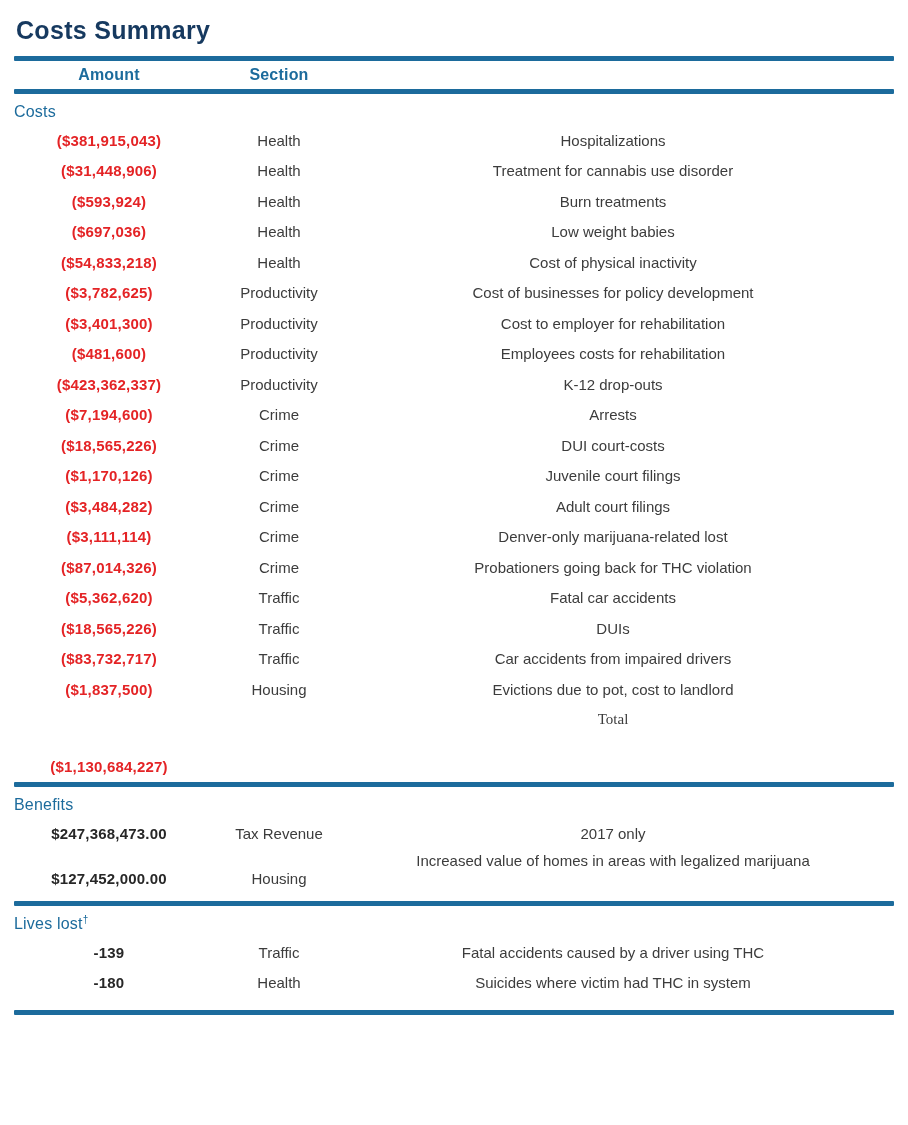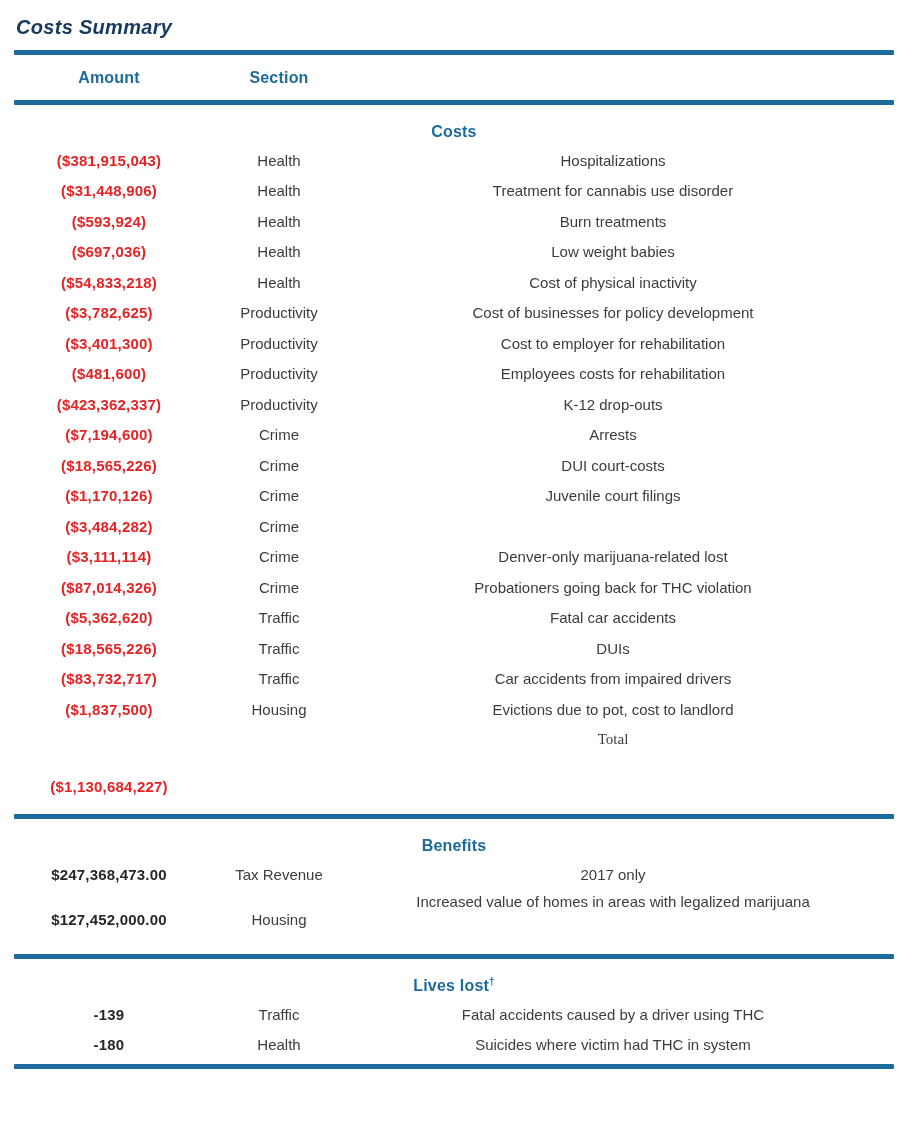--- a/index.html
+++ b/index.html
@@ -10,54 +10,53 @@
     --ink-bold:#272727;
   }
   *{box-sizing:border-box;}
   html,body{margin:0;padding:0;}
   body{
     width:908px;height:1125px;overflow:hidden;background:#ffffff;
     font-family:"Liberation Sans", sans-serif;
   }
   .page{padding:12px 14px 0 14px;}
   .title{
-    color:var(--navy);font-size:20px;font-weight:bold;letter-spacing:.3px;
+    color:var(--navy);font-size:25px;font-weight:bold;letter-spacing:.3px;
     margin:4px 0 11px 2px;
-    font-style:italic;
   }
   .rule{height:5px;background:var(--teal);border-radius:1px;}
   .grid-row{display:grid;grid-template-columns:190px 150px 1fr;}
-  .header-row{height:45px;align-items:center;}
+  .header-row{height:28px;align-items:center;}
   .header-cell{
     text-align:center;color:var(--teal);font-weight:bold;font-size:16px;letter-spacing:.2px;
   }
   .header-cell.notes{padding-right:22px;}
   .section-title-wrap{
-    text-align:center;padding:8px 0 4px 0;color:var(--teal);
-    font-weight:bold;font-size:16px;letter-spacing:.2px;margin-top:9px;
+    padding:8px 0 4px 0;color:var(--teal);
+    font-weight:normal;font-size:16px;letter-spacing:.2px;
   }
   .section-title-sup{font-size:10px;vertical-align:super;}
   .row{min-height:30.5px;align-items:center;font-size:15px;color:var(--ink);}
   .cell{text-align:center;line-height:1.15;}
   .cell-amount{font-weight:bold;color:var(--ink-bold);letter-spacing:.2px;}
   .cell-note{padding-right:22px;}
   
   [data-name="section-costs"] .cell-amount{color:var(--red);}
   
   .row.tall{min-height:46px;}
   .row.tall .cell-note{align-self:start;padding-top:3px;}
   .row.tall .cell-amount,.row.tall .cell-section{align-self:end;padding-bottom:7px;}
   
   .total-line1{height:25px;align-items:center;font-family:Liberation Serif, serif;}
   .total-line2{height:24px;align-items:center;margin-top:16px;}
   
-  [data-name="section-costs"] .section-rows{padding-bottom:12px;}
-  [data-name="section-benefits"] .section-rows{padding-bottom:18px;}
+  [data-name="section-costs"] .section-rows{}
+  [data-name="section-benefits"] .section-rows{padding-bottom:6px;}
   [data-name="section-spent"] .section-rows{padding-bottom:26px;}
-  [data-name="section-lives"] .section-rows{padding-bottom:4px;}
+  [data-name="section-lives"] .section-rows{padding-bottom:12px;}
 </style>
 </head>
 <body>
 
 <div class="page" data-name="costs-summary-page">
   <div class="title" data-name="page-title">Costs Summary</div>
   <div class="rule" data-name="divider-top"></div>
   <div class="grid-row header-row" data-name="table-header-row">
     <div class="header-cell" data-name="column-header-amount">Amount</div>
     <div class="header-cell" data-name="column-header-section">Section</div>
@@ -135,20 +134,21 @@
 
   <div class="grid-row row" data-name="table-row">
     <div class="cell cell-amount" data-name="amount-cell">($1,170,126)</div>
     <div class="cell cell-section" data-name="section-cell">Crime</div>
     <div class="cell cell-note" data-name="note-cell">Juvenile court filings</div>
   </div>
 
   <div class="grid-row row" data-name="table-row">
     <div class="cell cell-amount" data-name="amount-cell">($3,484,282)</div>
     <div class="cell cell-section" data-name="section-cell">Crime</div>
+    <div class="cell cell-note" data-name="note-cell">Adult court filings</div>
   </div>
 
   <div class="grid-row row" data-name="table-row">
     <div class="cell cell-amount" data-name="amount-cell">($3,111,114)</div>
     <div class="cell cell-section" data-name="section-cell">Crime</div>
     <div class="cell cell-note" data-name="note-cell">Denver-only marijuana-related lost</div>
   </div>
 
   <div class="grid-row row" data-name="table-row">
     <div class="cell cell-amount" data-name="amount-cell">($87,014,326)</div>

